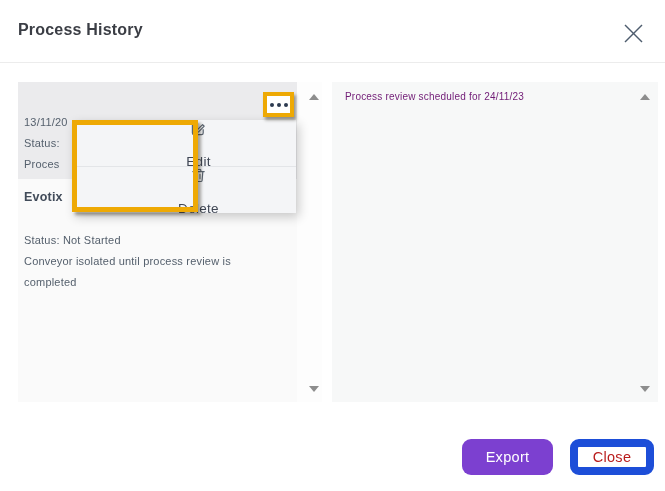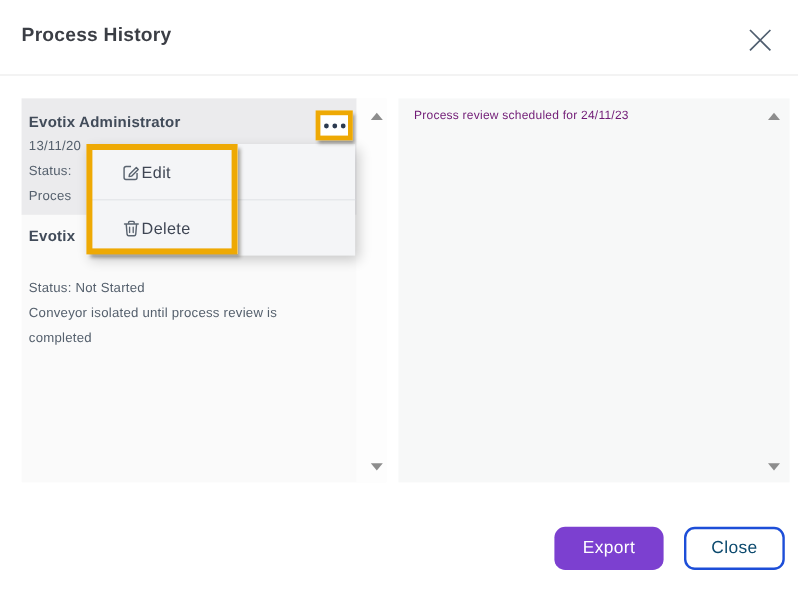--- a/index.html
+++ b/index.html
@@ -48,37 +48,37 @@
   .arr.up   { border-bottom: 6px solid #8d8d8d; }
   .arr.down { border-top: 6px solid #8d8d8d; }
   .lp-up   { left: 291px; top: 12px; }
   .lp-down { left: 291px; bottom: 10px; }
   .rp-up   { right: 8px; top: 12px; }
   .rp-down { right: 8px; bottom: 10px; }
 
   
   .context-menu { position: absolute; left: 72px; top: 120px; width: 224px; height: 93px;
                   background: #f4f5f7; box-shadow: 3px 4px 10px rgba(0,0,0,0.20); z-index: 5; }
-  .menu-row { height: 46px; display: flex; align-items: center; padding-left: 29px;
-              cursor: pointer; }
+  .menu-row { height: 46px; display: flex; align-items: center; gap: 17px; padding-left: 29px;
+              cursor: pointer; flex-direction: column; }
   .menu-row .label { font-size: 13.5px; color: #3f4654; letter-spacing: 0.3px; }
   .menu-divider { height: 1px; background: #e3e5e8; }
 
   
   .menu-highlight { position: absolute; left: 72px; top: 120px; width: 126px; height: 92px;
                     border: 5px solid #EEA904; box-shadow: 3px 3px 3px rgba(40,35,20,0.40);
                     z-index: 7; pointer-events: none; }
 
   
   .btn { position: absolute; top: 439px; height: 36px; border-radius: 9px; font-size: 14.5px;
          font-weight: 400; letter-spacing: 0.3px; display: flex; align-items: center;
          justify-content: center; cursor: pointer; font-family: "Liberation Sans", sans-serif; }
   .btn-export { left: 462px; width: 91px; background: #7C40D0; color: #ffffff; border: none; }
-  .btn-close  { left: 570px; width: 84px; background: #ffffff; color: #0c4a6e;
-                border: 2px solid #1d4ed8; }
+  .btn-close  { left: 570px; width: 84px; background: #ffffff; color: #b91c1c;
+                border: 8px solid #1d4ed8; }
 
   svg { display: block; }
 </style>
 </head>
 <body>
 
 <div class="dialog">
 
   <div class="title">Process History</div>
 
@@ -90,21 +90,20 @@
       </svg>
     </span>
   </div>
 
   <div class="header-divider"></div>
 
   <div class="left-panel">
     <div class="scroll-track"></div>
 
     <div class="card selected">
-      <div class="c-author" style="top:13px">Evotix Administrator</div>
       <div class="c-line" style="top:34px">13/11/20</div>
       <div class="c-line" style="top:55px">Status:</div>
       <div class="c-line" style="top:76px">Proces</div>
 
       <div class="more-frame">
         <span class="dots">
           <i></i>
             <i></i>
             <i></i>
         </span>

